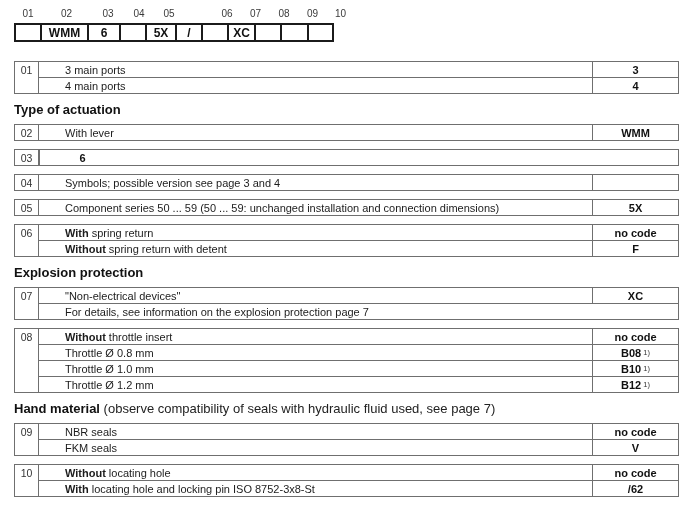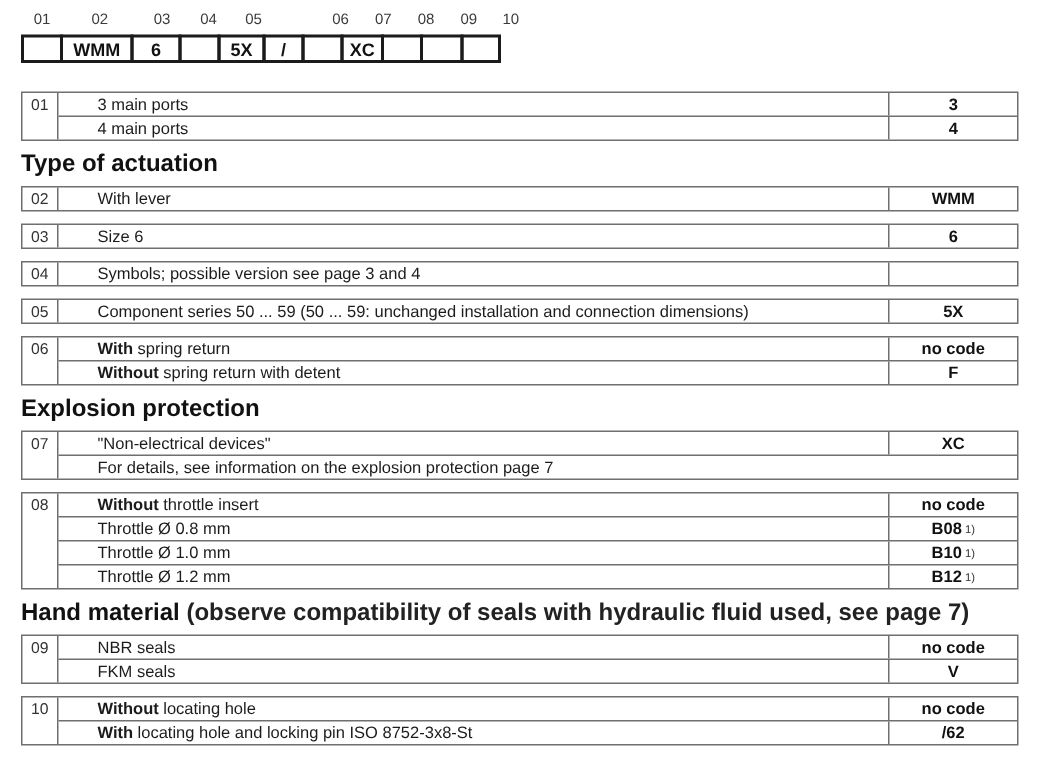--- a/index.html
+++ b/index.html
@@ -19,24 +19,24 @@
   .code-box {
     box-sizing:border-box; height:19px;
     border:2px solid #1b1b1b; margin-left:-2px;
     display:flex; align-items:center; justify-content:center;
     font-size:12px; font-weight:bold; color:#111;
   }
   .code-box:first-child { margin-left:0; }
 
   
   .section-heading {
-    margin:9px 0 2px 14px; font-size:16px; line-height:13px; color:#111;
+    margin:9px 0 2px 14px; font-size:13px; line-height:13px; color:#111;
   }
   .section-heading b { font-weight:bold; }
-  .section-heading .rest { font-weight:bold; color:#222; }
+  .section-heading .rest { font-weight:normal; color:#222; }
 
   
   .block {
     display:flex; box-sizing:border-box;
     width:665px; margin:8px 0 0 14px;
     border:1px solid #6f6f6f; background:#fff;
   }
   .block.first { margin-top:19px; }
   .num-col {
     box-sizing:border-box; width:24px; flex:0 0 24px;
@@ -125,23 +125,20 @@
             <div class="code-cell">
               <span>WMM</span>
             </div>
           </div>
         </div>
       </div>
       <div class="block">
         <div class="num-col">03</div>
         <div class="rows">
           <div class="row">
-            <div class="desc">
-              <span>Size 6</span>
-            </div>
             <div class="code-cell">
               <span>6</span>
             </div>
           </div>
         </div>
       </div>
       <div class="block">
         <div class="num-col">04</div>
         <div class="rows">
           <div class="row">

